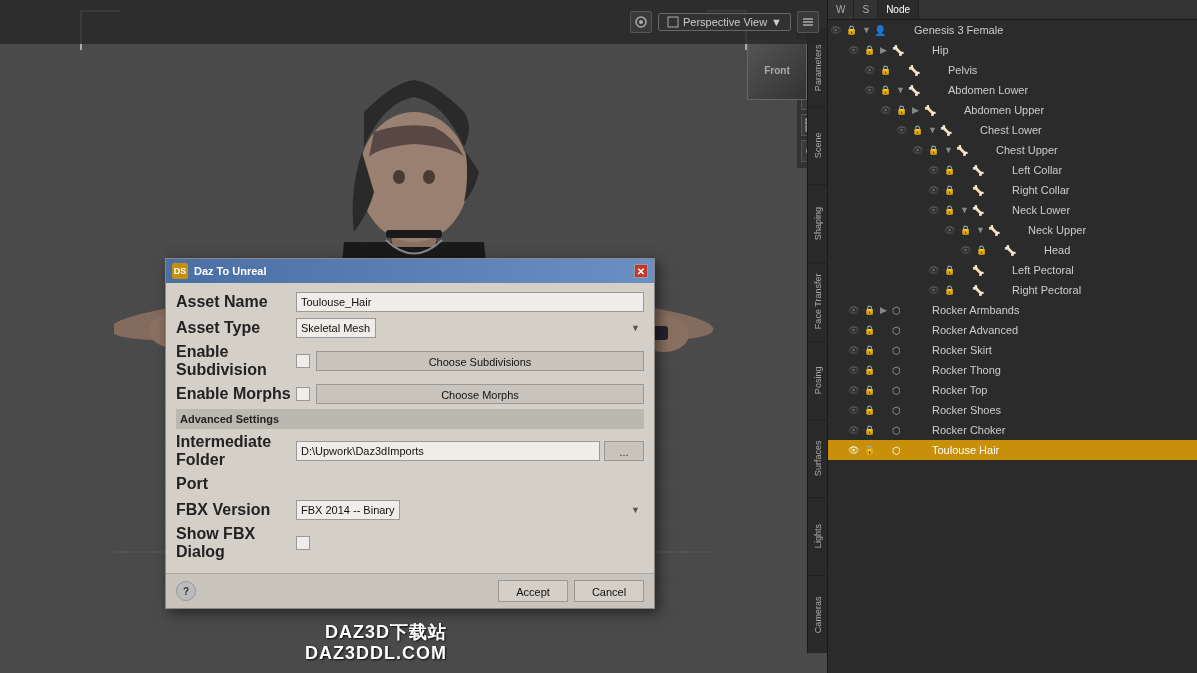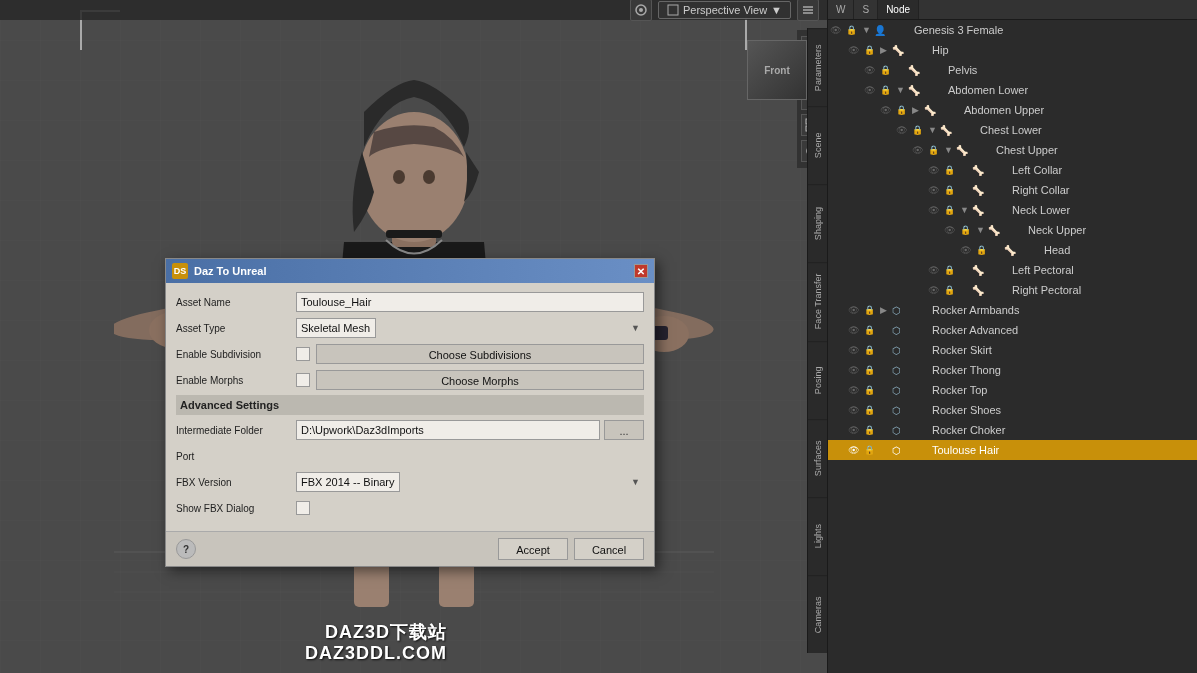--- a/index.html
+++ b/index.html
@@ -9,21 +9,21 @@
     .main-container { display: flex; width: 1197px; height: 673px; }
 
     
     .viewport { flex: 1; position: relative; background: #4a4a4a; overflow: hidden; }
     .viewport-grid {
       position: absolute; inset: 0;
       background-image: linear-gradient(rgba(80,80,80,0.4) 1px, transparent 1px),
                         linear-gradient(90deg, rgba(80,80,80,0.4) 1px, transparent 1px);
       background-size: 40px 40px;
     }
-    .viewport-toolbar { position: absolute; top: 0; left: 0; right: 0; height: 20px; background: rgba(40,40,40,0.85); display: flex; align-items: center; justify-content: flex-end; padding: 0 8px; gap: 6px; z-index: 10; }
+    .viewport-toolbar { position: absolute; top: 0; left: 0; right: 0; height: 44px; background: rgba(40,40,40,0.85); display: flex; align-items: center; justify-content: flex-end; padding: 0 8px; gap: 6px; z-index: 10; }
     .viewport-btn { background: rgba(60,60,60,0.8); border: 1px solid #555; color: #ccc; padding: 2px 6px; font-size: 10px; cursor: pointer; border-radius: 2px; display: flex; align-items: center; gap: 3px; }
     .viewport-icon-btn { background: rgba(60,60,60,0.8); border: 1px solid #555; color: #ccc; width: 22px; height: 22px; display: flex; align-items: center; justify-content: center; cursor: pointer; border-radius: 2px; }
     .perspective-btn { display: flex; align-items: center; gap: 4px; background: rgba(50,50,50,0.9); border: 1px solid #666; color: #ccc; padding: 2px 8px; font-size: 11px; }
 
     
     .character-area { position: absolute; top: 30px; left: 0; right: 0; bottom: 0; display: flex; align-items: center; justify-content: center; }
     
     .bracket { position: absolute; width: 40px; height: 40px; }
     .bracket-tl { top: 10px; left: 80px; border-top: 2px solid #aaa; border-left: 2px solid #aaa; }
     .bracket-tr { top: 10px; right: 80px; border-top: 2px solid #aaa; border-right: 2px solid #aaa; }
@@ -58,21 +58,21 @@
     
     .dialog-overlay { position: absolute; inset: 0; z-index: 100; }
     .dialog { position: absolute; left: 165px; top: 258px; width: 490px; background: #a21caf; border: 1px solid #888; box-shadow: 4px 4px 12px rgba(0,0,0,0.5); }
     .dialog-titlebar { display: flex; align-items: center; background: linear-gradient(to right, #4a6fa5, #6a8fc5); padding: 4px 6px; color: white; font-size: 11px; font-weight: bold; }
     .dialog-icon { width: 16px; height: 16px; background: #c8900a; border-radius: 2px; display: flex; align-items: center; justify-content: center; font-size: 9px; font-weight: bold; color: #fff; margin-right: 6px; }
     .dialog-title { flex: 1; }
     .dialog-close { width: 14px; height: 14px; background: #c0392b; border: 1px solid #999; display: flex; align-items: center; justify-content: center; cursor: pointer; font-size: 10px; color: #fff; }
 
     .dialog-body { padding: 8px 10px; background: #d4d0c8; }
     .form-row { display: flex; align-items: center; margin-bottom: 4px; min-height: 22px; }
-    .form-label { width: 120px; font-size: 10px; color: #222; flex-shrink: 0; }
+    .form-label { width: 120px; font-size: 16px; color: #222; flex-shrink: 0; font-weight: bold; }
     .form-input { flex: 1; height: 20px; background: #f0ede8; border: 1px solid #999; padding: 0 4px; font-size: 11px; color: #111; }
     .form-select { flex: 1; height: 20px; background: #f0ede8; border: 1px solid #999; padding: 0 4px; font-size: 11px; color: #111; appearance: none; cursor: pointer; }
     .select-wrapper { flex: 1; position: relative; }
     .select-arrow { position: absolute; right: 4px; top: 50%; transform: translateY(-50%); color: #555; font-size: 9px; pointer-events: none; }
     .checkbox { width: 14px; height: 14px; background: #f0ede8; border: 1px solid #999; margin-right: 6px; cursor: pointer; display: flex; align-items: center; justify-content: center; }
     .morph-btn { flex: 1; height: 20px; background: #c8c4bc; border: 1px solid #999; font-size: 11px; color: #111; cursor: pointer; text-align: center; line-height: 20px; }
 
     .section-header { background: #bbb8b0; padding: 4px 4px; font-size: 11px; color: #222; font-weight: bold; margin-bottom: 4px; cursor: pointer; }
     .folder-input { flex: 1; height: 20px; background: #f0ede8; border: 1px solid #999; padding: 0 4px; font-size: 11px; color: #111; }
     .browse-btn { width: 40px; height: 20px; background: #c8c4bc; border: 1px solid #999; font-size: 11px; color: #333; cursor: pointer; text-align: center; line-height: 20px; margin-left: 4px; }

